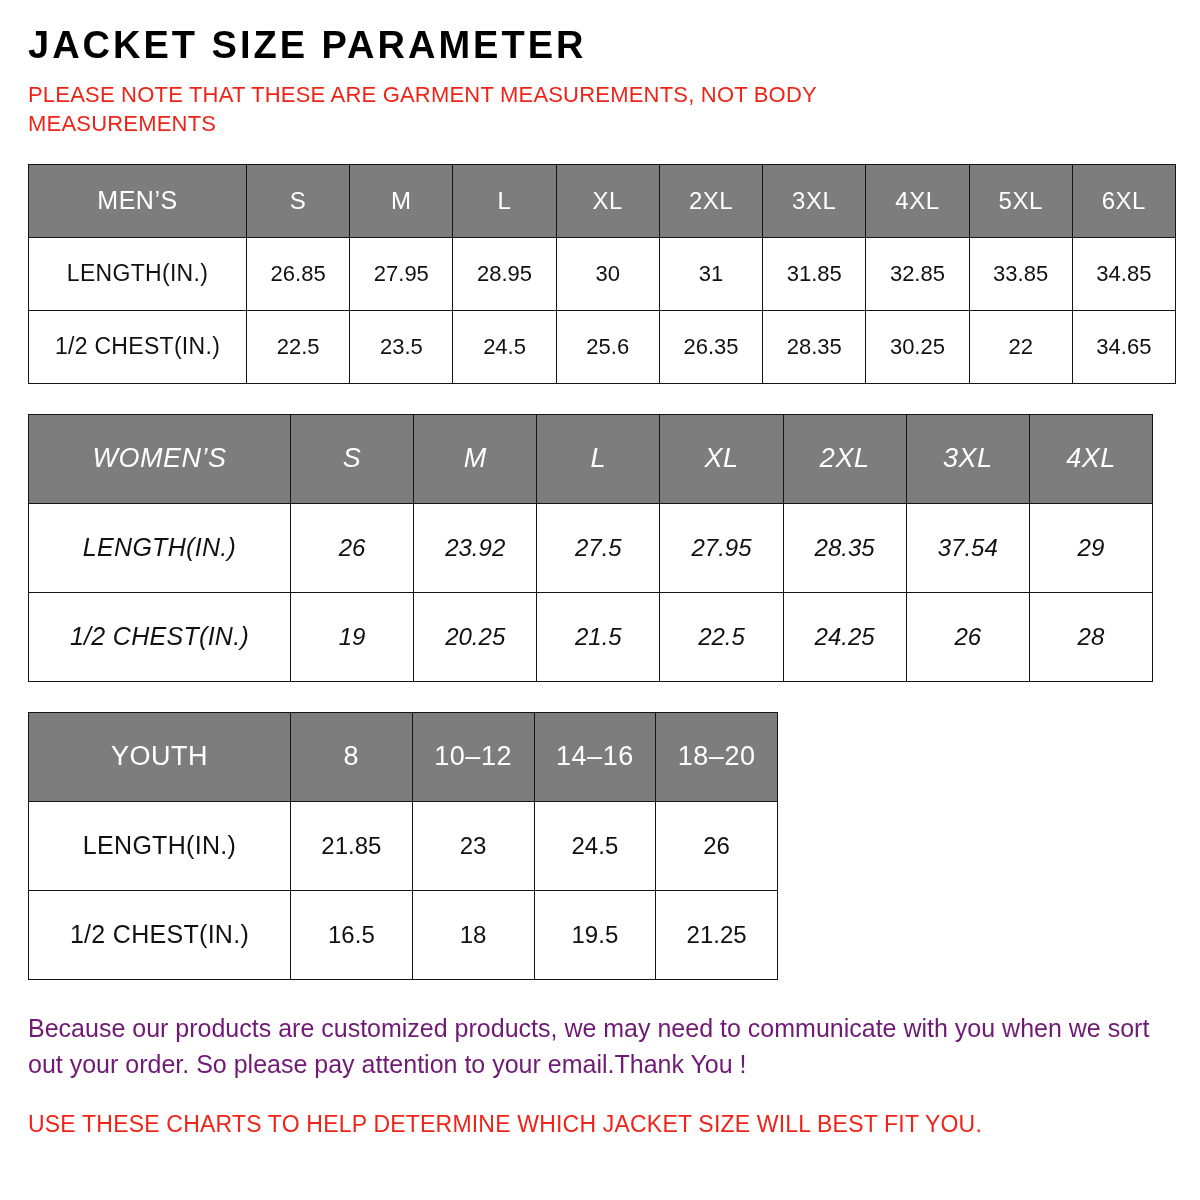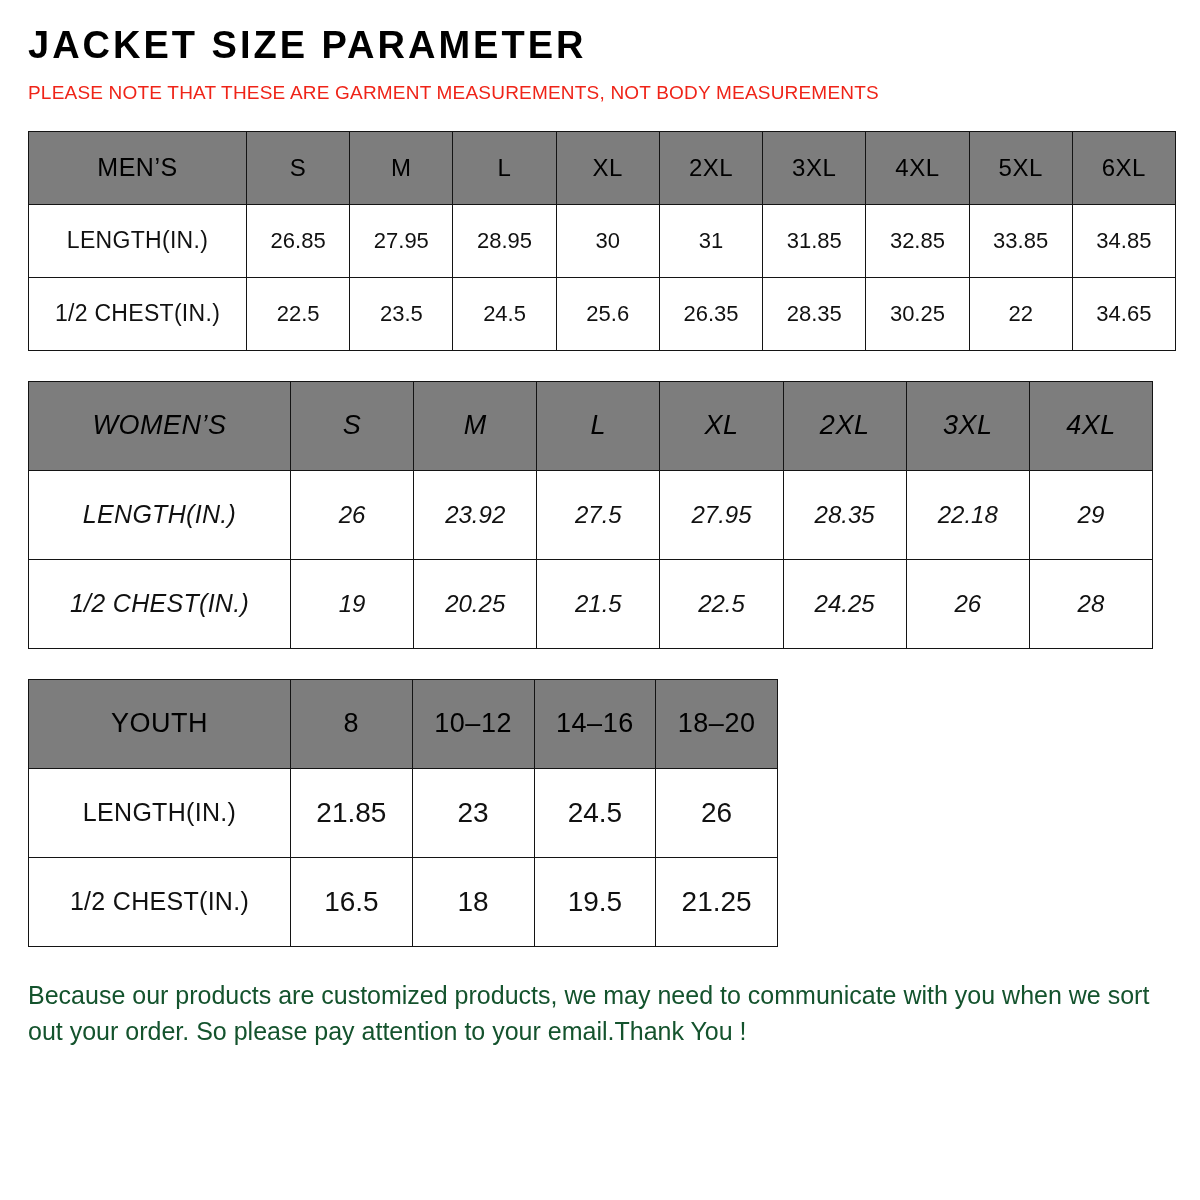--- a/index.html
+++ b/index.html
@@ -24,21 +24,21 @@
   .title {
     font-size: 38px;
     font-weight: bold;
     letter-spacing: 3px;
     color: #000000;
     margin: 0 0 14px 0;
     line-height: 1.05;
   }
   .note-top {
     color: #ef2418;
-    font-size: 19px;
+    font-size: 22px;
     line-height: 1.32;
     margin: 0 0 26px 0;
     max-width: 930px;
     letter-spacing: 0.2px;
   }
   table {
     border-collapse: collapse;
     table-layout: fixed;
     margin-bottom: 30px;
   }
@@ -46,21 +46,21 @@
     border: 1px solid #141414;
     text-align: center;
     vertical-align: middle;
     font-size: 22px;
     color: #111111;
     padding: 0;
     height: 73px;
   }
   thead td {
     background: #7d7d7d;
-    color: #000000;
+    color: #ffffff;
     font-size: 25px;
     letter-spacing: 0.5px;
   }
   .rowlabel {
     font-size: 23px;
     letter-spacing: 0.3px;
   }
   
   .t-men { width: 1148px; }
   .t-men col.lbl { width: 218px; }
@@ -69,25 +69,25 @@
   .t-men thead td.lbl-head { font-size: 25px; }
   
   .t-women { width: 1125px; font-style: italic; }
   .t-women col.lbl { width: 262px; }
   .t-women td { height: 88px; font-size: 24px; }
   .t-women thead td { font-size: 27px; }
   .t-women .rowlabel { font-size: 25px; }
   
   .t-youth { width: 750px; margin-top: 25px; }
   .t-youth col.lbl { width: 262px; }
-  .t-youth td { height: 88px; font-size: 28px; }
+  .t-youth td { height: 88px; font-size: 24px; }
   .t-youth thead td { font-size: 27px; }
   .t-youth .rowlabel { font-size: 25px; }
   .note-bottom {
-    color: #14532d;
+    color: #701a75;
     font-size: 25px;
     line-height: 1.45;
     margin: 6px 0 0 0;
     max-width: 1140px;
   }
   .note-bottom2 {
     color: #ef2418;
     font-size: 23px;
     line-height: 1.4;
     margin: 26px 0 0 0;
@@ -182,21 +182,21 @@
       </tr>
     </thead>
     <tbody>
       <tr>
         <td class="rowlabel">LENGTH(IN.)</td>
         <td>26</td>
         <td>23.92</td>
         <td>27.5</td>
         <td>27.95</td>
         <td>28.35</td>
-        <td>22.18</td>
+        <td>37.54</td>
         <td>29</td>
       </tr>
       <tr>
         <td class="rowlabel">1/2 CHEST(IN.)</td>
         <td>19</td>
         <td>20.25</td>
         <td>21.5</td>
         <td>22.5</td>
         <td>24.25</td>
         <td>26</td>
@@ -234,14 +234,15 @@
         <td class="rowlabel">1/2 CHEST(IN.)</td>
         <td>16.5</td>
         <td>18</td>
         <td>19.5</td>
         <td>21.25</td>
       </tr>
     </tbody>
   </table>
 
   <p class="note-bottom">Because our products are customized products, we may need to communicate with you when we sort out your order. So please pay attention to your email.Thank You !</p>
+  <p class="note-bottom2">USE THESE CHARTS TO HELP DETERMINE WHICH JACKET SIZE WILL BEST FIT YOU.</p>
 
 </div>
 
 </body></html>

